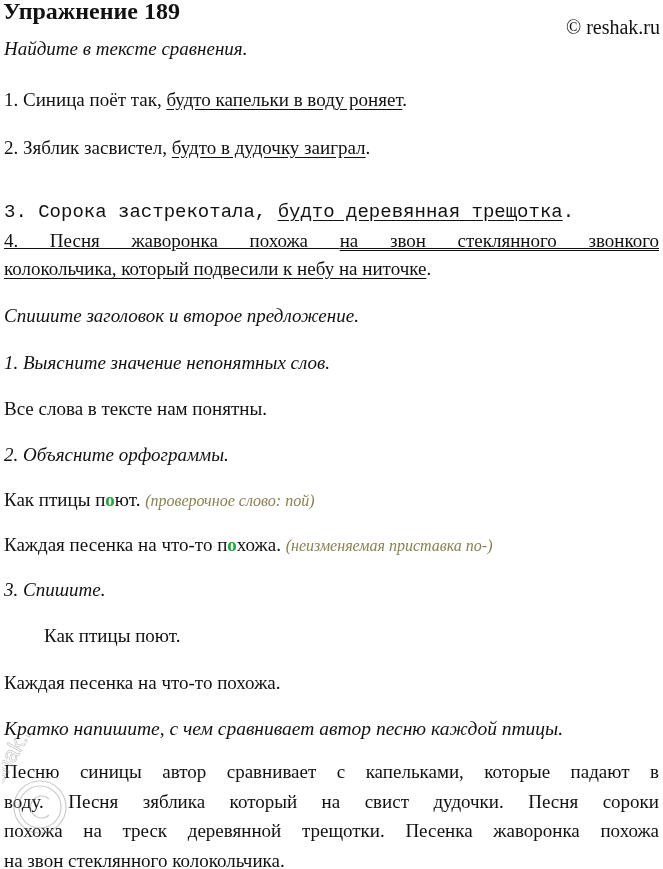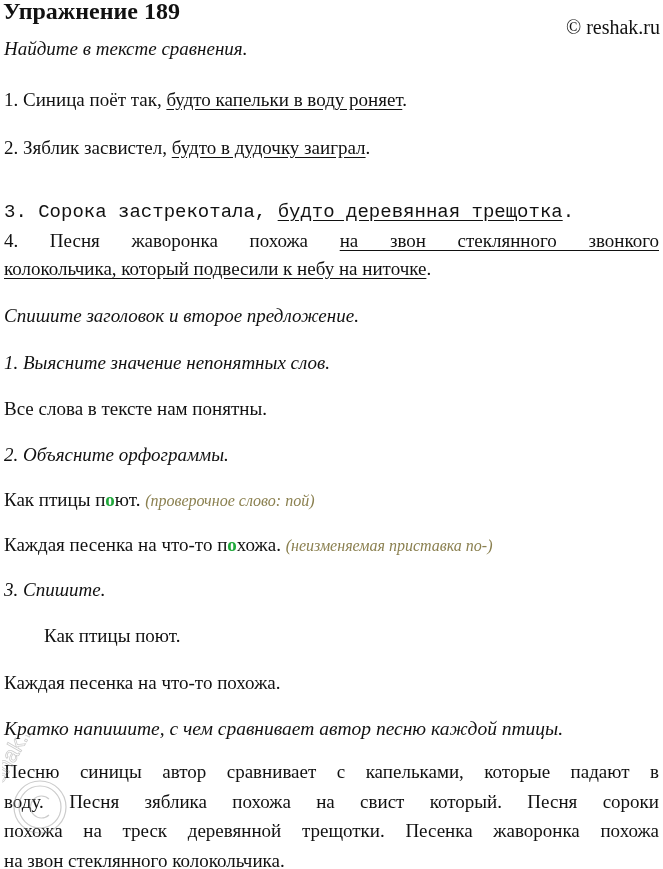--- a/index.html
+++ b/index.html
@@ -7,21 +7,21 @@
       width: 663px; height: 869px; position: relative; overflow: hidden;
       font-family: "Liberation Serif", "DejaVu Serif", serif;
       color: #111111;
       font-size: 19px;
     }
     .line { position: absolute; left: 4px; right: 4px; white-space: nowrap; line-height: 22px; }
     .title { font-weight: bold; font-size: 24px; top: 0px; left: 3px; }
     .copy { position: absolute; top: 16px; right: 3px; font-size: 20px; line-height: 22px; }
     .it { font-style: italic; }
     .u { text-decoration: underline; text-underline-offset: 3px; }
-    .justify { white-space: normal; text-align: justify; text-align-last: justify; }
+    .justify { white-space: normal; text-align: justify; text-align-last: justify; text-decoration: underline; }
     .green { color: #1fa83a; font-weight: bold; }
     .hint { color: #8b8050; font-style: italic; font-size: 16px; }
     .para { position: absolute; left: 4px; right: 4px; line-height: 29.5px; text-align: justify; }
     .para .row { display: block; text-align: justify; text-align-last: justify; white-space: nowrap; }
     .para .row.last { text-align-last: left; }
     .watermark { position: absolute; left: 2px; top: 735px; width: 120px; height: 134px; opacity: 0.5; pointer-events: none; }
   </style>
 </head>
 <body>
 
@@ -63,21 +63,21 @@
 </div>
 
 <div class="line it" style="top:579px;">3. Спишите.</div>
 <div class="line" style="top:625px;margin-left:40px;">Как птицы поют.</div>
 <div class="line" style="top:672px;">Каждая песенка на что-то похожа.</div>
 
 <div class="line it" style="top:718px; font-size:19.5px;">Кратко напишите, с чем сравнивает автор песню каждой птицы.</div>
 
 <div class="para" style="top:757px;">
   <span class="row">Песню синицы автор сравнивает с капельками, которые падают в</span>
-  <span class="row">воду. Песня зяблика похожа на свист который. Песня сороки</span>
+  <span class="row">воду. Песня зяблика который на свист дудочки. Песня сороки</span>
   <span class="row">похожа на треск деревянной трещотки. Песенка жаворонка похожа</span>
   <span class="row last">на звон стеклянного колокольчика.</span>
 </div>
 
 <svg class="watermark" viewBox="0 0 120 134">
   <g fill="none" stroke="#999" stroke-width="1.2">
     <circle cx="38" cy="72" r="26"></circle>
     <circle cx="38" cy="72" r="21"></circle>
     <path d="M47 64 A11 11 0 1 0 47 80"></path>
   </g>

